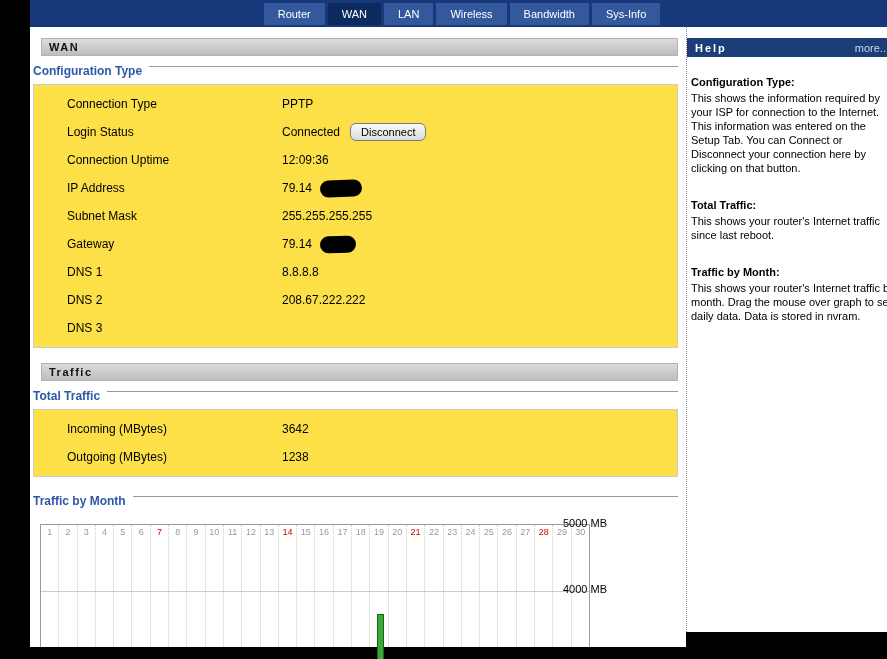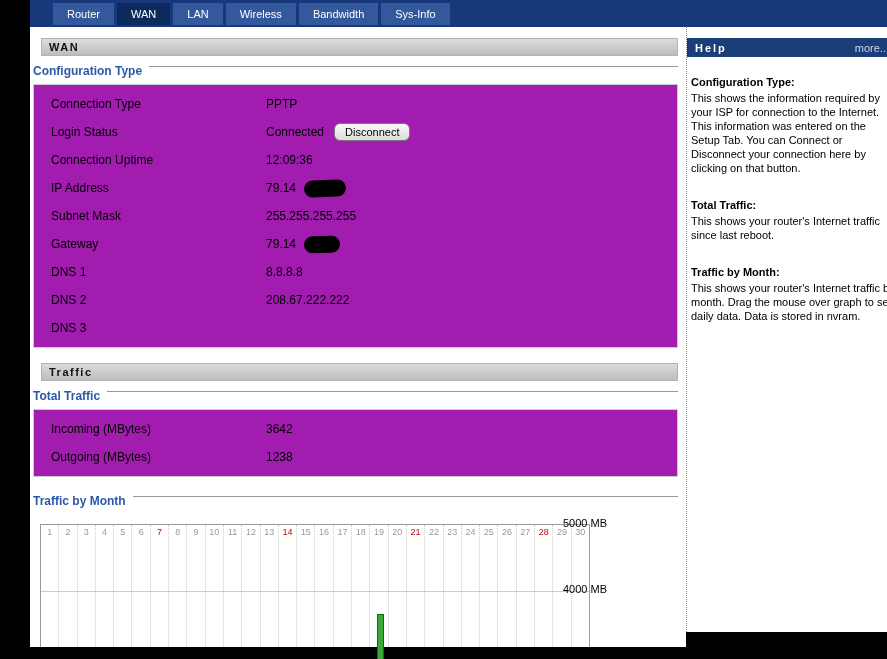--- a/index.html
+++ b/index.html
@@ -2,37 +2,37 @@
 <html><head>
 <meta charset="utf-8">
 <style>
   * { box-sizing: border-box; margin: 0; padding: 0; }
   html, body { background: #000; }
   body { font-family: "Liberation Sans", sans-serif; }
   .page { position: relative; width: 887px; height: 659px; background: #000; overflow: hidden; }
 
   
   .navbar { position: absolute; left: 30px; top: 0; width: 857px; height: 27px;
-            background: #17397b; display: flex; align-items: center; gap: 3px; padding-left: 23px; }
+            background: #17397b; display: flex; align-items: center; gap: 3px; padding-left: 7px; justify-content: center; }
   .tab { height: 22px; line-height: 22px; padding: 0 14px; background: #33589c; color: #fff;
          font-size: 11px; cursor: pointer; white-space: nowrap; }
   .tab.active { background: #0d2a5e; }
 
   
   .main-panel { position: absolute; left: 30px; top: 27px; width: 656px; height: 632px;
                 background: #fff; padding-top: 11px; }
   .section-bar { margin: 0 8px 0 11px; height: 18px; line-height: 17px;
                  background: linear-gradient(#dcdcdc, #bdbdbd); border: 1px solid #b3b3b3;
                  font-size: 11px; font-weight: bold; color: #111; letter-spacing: 1.5px;
                  padding-left: 7px; }
   .blue-heading { display: flex; align-items: flex-start; gap: 7px; margin: 8px 8px 0 3px; height: 15px; }
   .blue-heading.mt17 { margin-top: 17px; }
   .blue-heading .txt { color: #2e58a8; font-weight: bold; font-size: 12px; white-space: nowrap; }
   .blue-heading .line { flex: 1; border-top: 1px solid #9a9a9a; margin-top: 2px; }
-  .fbox { margin: 5px 8px 15px 3px; border: 1px solid #ccc; padding: 5px 0; background: #a21caf; }
+  .fbox { margin: 5px 8px 15px 3px; border: 1px solid #ccc; padding: 5px 16px; background: #fde047; }
   .frow { display: flex; align-items: center; height: 28px; font-size: 12px; color: #000; }
   .flabel { padding-left: 17px; width: 232px; flex: 0 0 232px; }
   .fvalue { display: flex; align-items: center; gap: 10px; }
   .btn { font-size: 11px; font-family: inherit; padding: 2px 10px; border: 1px solid #7a7a7a;
          border-radius: 6px; background: linear-gradient(#fafafa, #dcdcdc); color: #000; cursor: pointer; }
   .blob { display: inline-block; width: 42px; height: 17px; background: #000; border-radius: 9px;
           vertical-align: -4px; margin-left: -2px; transform: rotate(-2deg); }
 
   
   .chart-wrap { position: relative; margin: 15px 8px 0 10px; }

